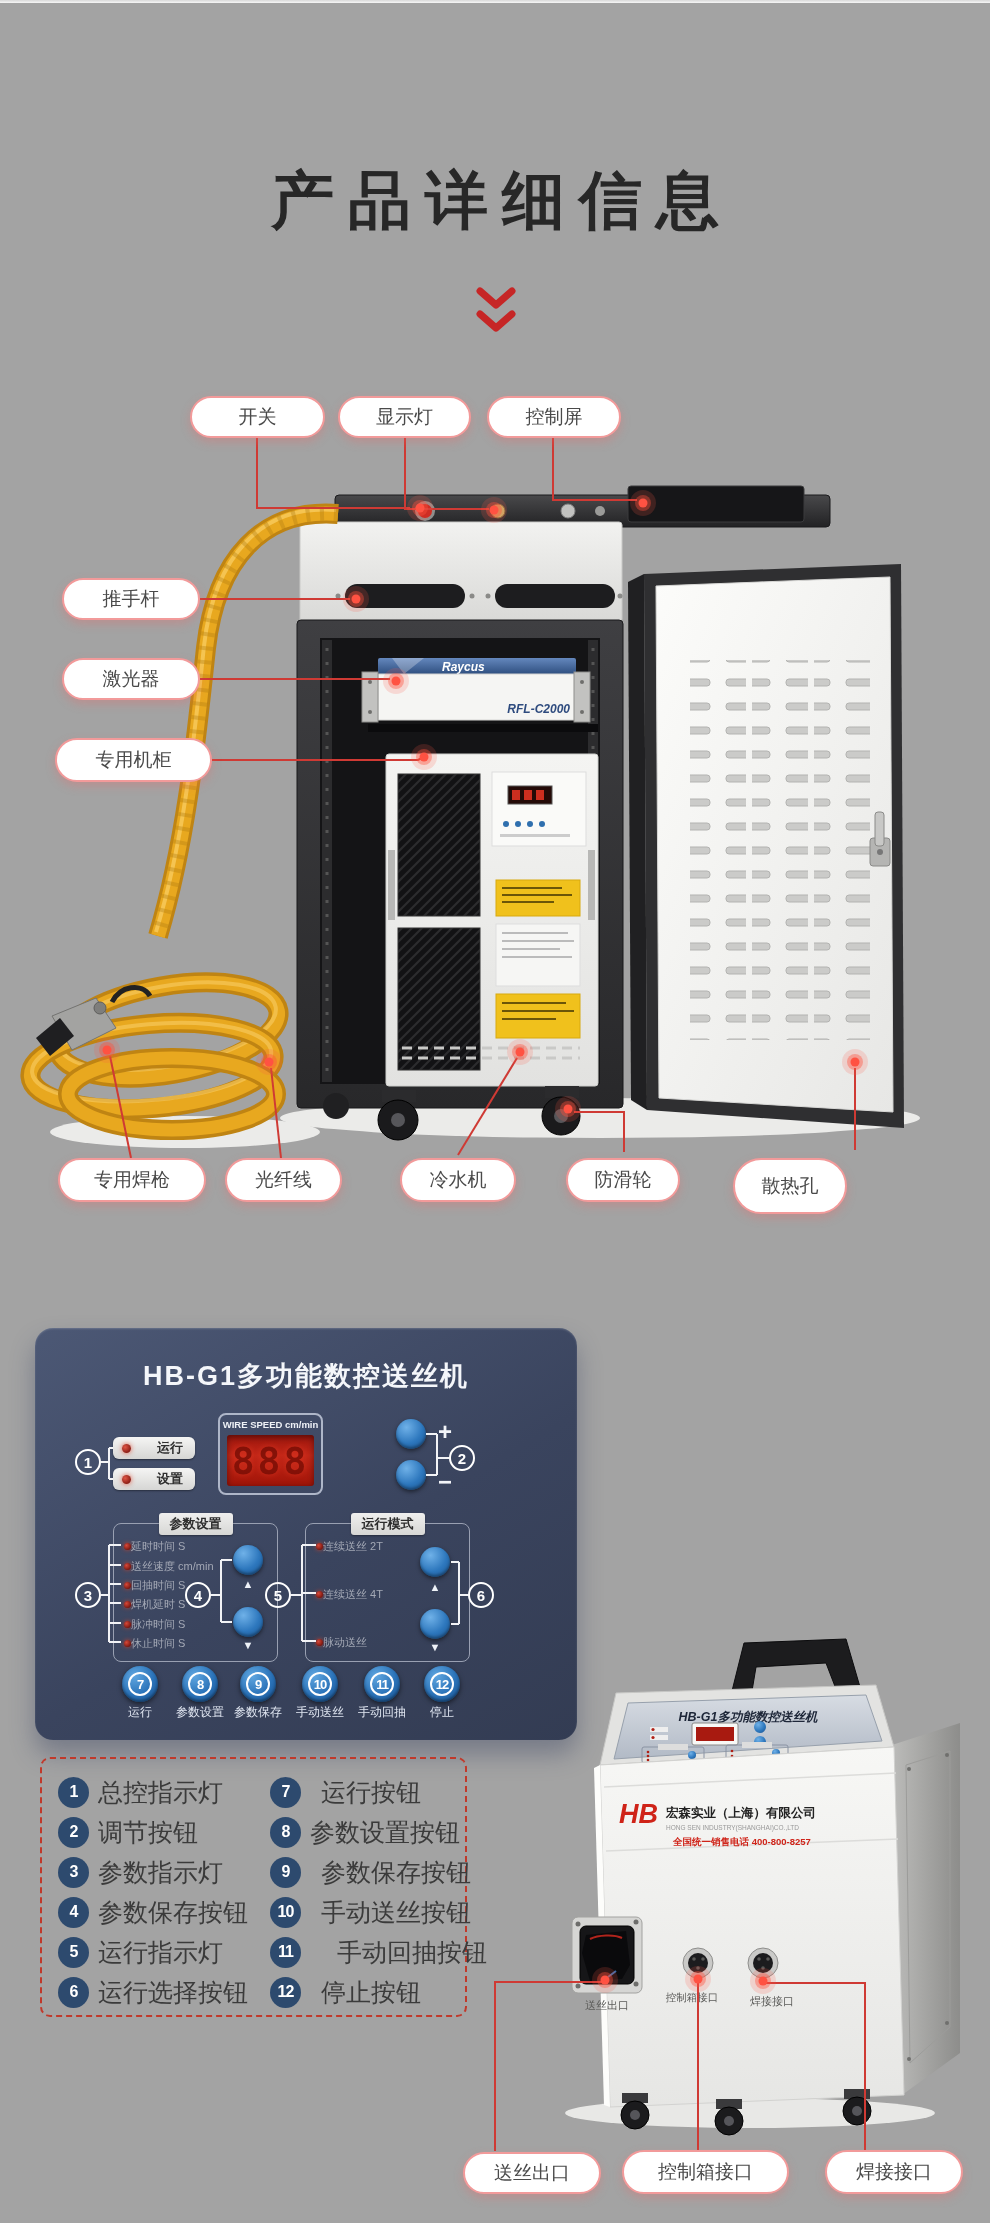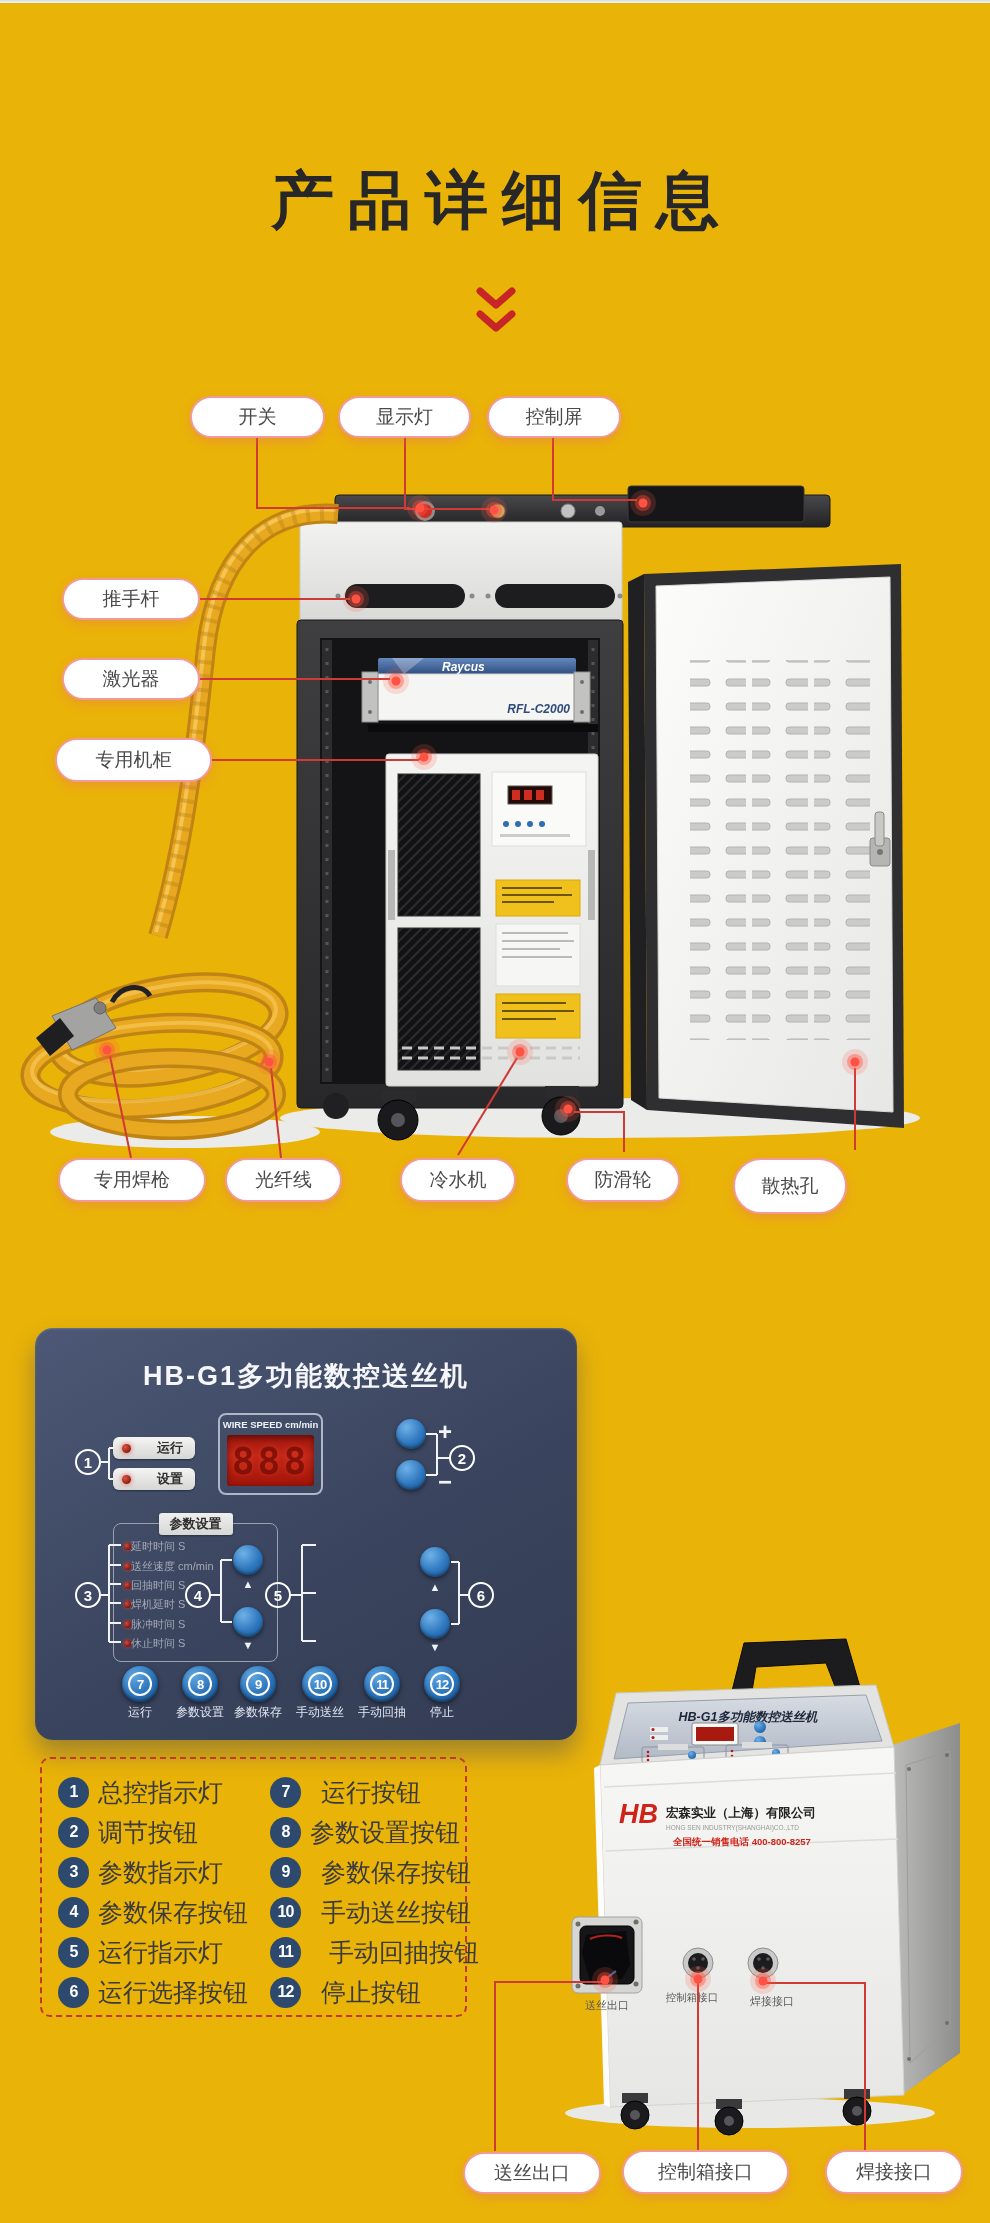--- a/index.html
+++ b/index.html
@@ -1,16 +1,16 @@
 <!DOCTYPE html>
 <html><head>
 <meta charset="utf-8">
 <style>
   html,body{margin:0;padding:0;background:#fff;}
-  #page{position:relative;width:990px;height:2223px;background:#eab308;overflow:hidden;
+  #page{position:relative;width:990px;height:2223px;background:#a3a3a3;overflow:hidden;
         font-family:"Liberation Sans","DejaVu Sans",sans-serif;}
   .topline{position:absolute;top:0;left:0;width:100%;height:3px;background:linear-gradient(#d8d8d8,#f7f7f7);}
   .title{position:absolute;top:158px;left:0;width:100%;text-align:center;font-size:63px;font-weight:bold;
          color:#272727;letter-spacing:14px;padding-left:14px;box-sizing:border-box;}
   .chev{position:absolute;left:474px;top:286px;}
   
   .pill{position:absolute;box-sizing:border-box;background:#fff;border:2px solid #f29a9a;border-radius:999px;
         display:flex;align-items:center;justify-content:center;font-size:19px;color:#4a4a4a;
         box-shadow:0 4px 10px rgba(233,110,110,.35);z-index:6;white-space:nowrap;}
   .figsvg{position:absolute;left:0;top:380px;z-index:2;}
@@ -375,20 +375,35 @@
         </div>
       <div class="gitem" style="top:94px">
           <span class="gled"></span>
           <span class="gtxt">脉冲时间 S</span>
         </div>
       <div class="gitem" style="top:113px">
           <span class="gled"></span>
           <span class="gtxt">休止时间 S</span>
         </div>
     </div>
+    <div class="group" style="left:270px">
+      <div class="ghead">运行模式</div>
+      <div class="gitem" style="top:16px">
+          <span class="gled"></span>
+          <span class="gtxt">连续送丝 2T</span>
+        </div>
+      <div class="gitem" style="top:64px">
+          <span class="gled"></span>
+          <span class="gtxt">连续送丝 4T</span>
+        </div>
+      <div class="gitem" style="top:112px">
+          <span class="gled"></span>
+          <span class="gtxt">脉动送丝</span>
+        </div>
+    </div>
 
     <div class="bluebtn ud" style="left:198px;top:217px"></div>
     <div class="bluebtn ud" style="left:198px;top:279px"></div>
     <div class="tri" style="left:205px;top:250px">▲</div>
     <div class="tri" style="left:205px;top:311px">▼</div>
     <div class="bluebtn ud" style="left:385px;top:219px"></div>
     <div class="bluebtn ud" style="left:385px;top:281px"></div>
     <div class="tri" style="left:392px;top:253px">▲</div>
     <div class="tri" style="left:392px;top:313px">▼</div>
 
@@ -473,21 +488,21 @@
       <div class="lrow">
           <span class="lnum">9</span>
           <span class="llab" style="margin-left:20px">参数保存按钮</span>
         </div>
       <div class="lrow">
           <span class="lnum">10</span>
           <span class="llab" style="margin-left:20px">手动送丝按钮</span>
         </div>
       <div class="lrow">
           <span class="lnum">11</span>
-          <span class="llab" style="margin-left:28px">手动回抽按钮</span>
+          <span class="llab" style="margin-left:36px">手动回抽按钮</span>
         </div>
       <div class="lrow">
           <span class="lnum">12</span>
           <span class="llab" style="margin-left:20px">停止按钮</span>
         </div>
     </div>
   </div>
 
   <svg class="fig2svg" width="570" height="520" viewBox="0 0 570 520">
     <defs>

